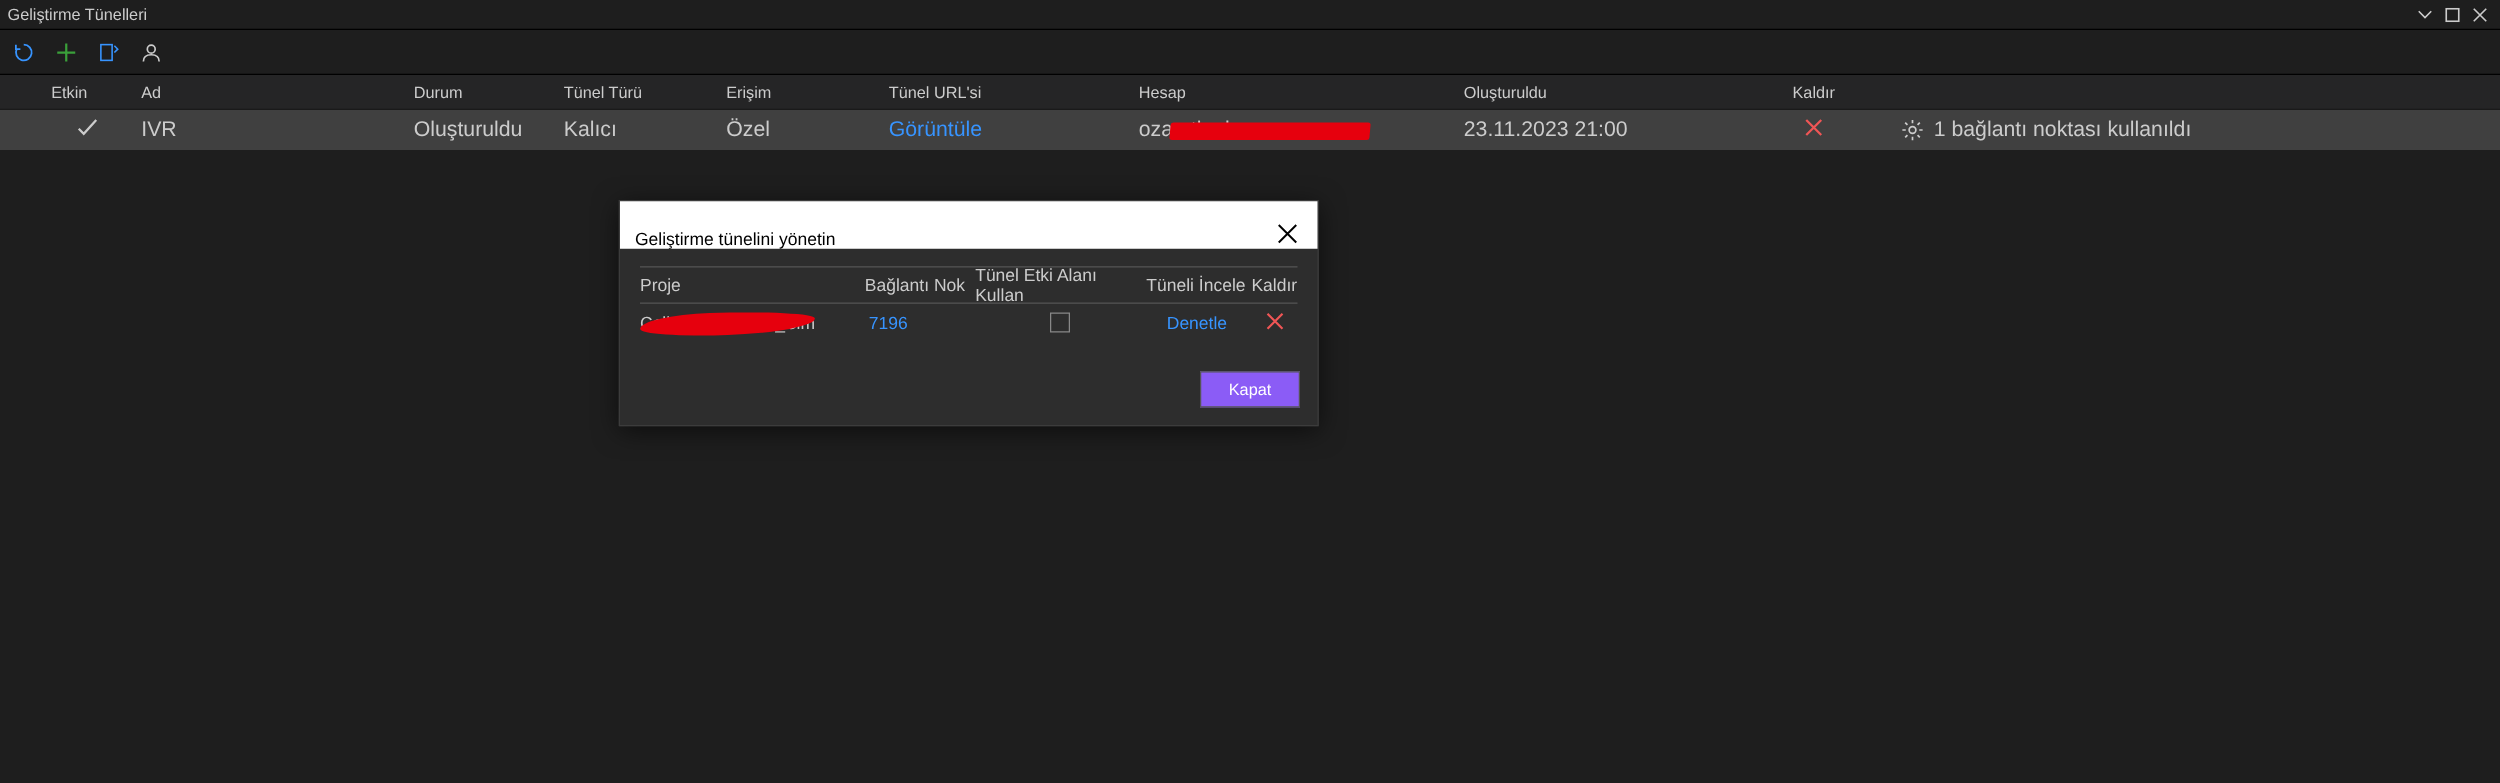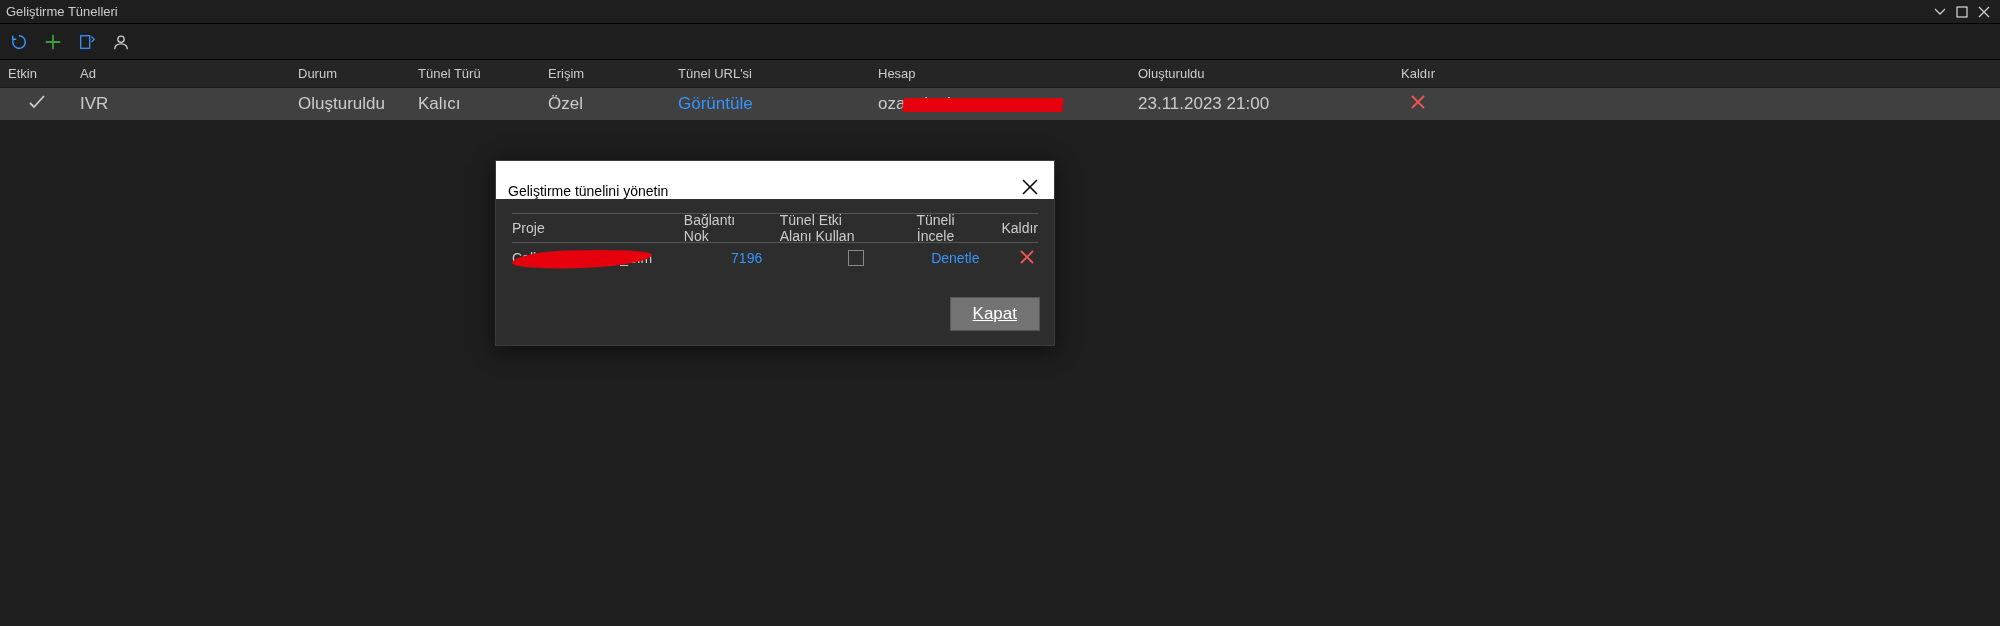--- a/index.html
+++ b/index.html
@@ -65,21 +65,21 @@
       background: #252526;
       font-size: 13px;
       color: #cccccc;
       border-bottom: 1px solid #1a1a1a;
     }
     .data-row {
       background: #404040;
       height: 32px;
       font-size: 17px;
     }
-    .col-etkin { width: 60px; }
+    .col-etkin { width: 60px; margin-left: 33px; }
     .col-ad { width: 230px; padding-left: 12px; }
     .col-durum { width: 120px; }
     .col-tur { width: 130px; }
     .col-erisim { width: 130px; }
     .col-url { width: 200px; }
     .col-hesap { width: 260px; }
     .col-olustur { width: 220px; }
     .col-kaldir { width: 120px; text-align: center; }
     .col-yonet { width: 380px; display: flex; align-items: center; gap: 12px; padding-left: 10px; }
     .check-icon { color: #cccccc; display: inline-flex; align-items:center; justify-content:center; padding-left: 20px;}
@@ -129,21 +129,20 @@
       display: inline-flex; align-items: center; justify-content: center;
       cursor: pointer;
     }
     .modal-close svg { width: 16px; height: 16px; stroke: #000; }
     .modal-body { padding: 14px 16px; color: #cccccc; font-size: 14px; }
     .modal-subtitle { margin-bottom: 10px; }
     .modal-table-header, .modal-table-row {
       display: flex;
       align-items: center;
       height: 30px;
-      gap: 36px;
     }
     .modal-table-header { border-bottom: 1px solid #555; border-top: 1px solid #555;}
     .m-col-proje { width: 155px; }
     .m-col-port { width: 100px; margin-left: 43px; }
     .m-col-domain { width: 150px; display:flex; justify-content:center; }
     .m-col-inspect { width: 100px; text-align: center; }
     .m-col-remove { width: 42px; text-align: center; }
     .modal-table-row .m-col-proje {
       position: relative;
       color: #ccc;
@@ -164,27 +163,26 @@
       border: 1px solid #888;
       background: transparent;
       cursor: pointer;
     }
     .modal-footer {
       display: flex;
       justify-content: flex-end;
       padding: 10px 14px 14px;
     }
     .kapat-btn {
-      background: #737373;
+      background: #8b5cf6;
       color: #fff;
       border: 1px solid #555;
       padding: 6px 22px;
       cursor: pointer;
-      font-size: 17px;
-      text-decoration: underline;
+      font-size: 13px;
     }
   </style>
 </head>
 <body>
 
 <div class="title-bar">
   <span class="title">Geliştirme Tünelleri</span>
   <span class="spacer"></span>
   <span class="win-btn">
     <svg viewBox="0 0 12 12">
@@ -254,20 +252,29 @@
   <div class="col-tur">Kalıcı</div>
   <div class="col-erisim">Özel</div>
   <div class="col-url link">Görüntüle</div>
   <div class="col-hesap redact">oza                          utlook</div>
   <div class="col-olustur">23.11.2023 21:00</div>
   <div class="col-kaldir">
     <span class="remove-x">
       <svg viewBox="0 0 14 14">
           <path d="M1 1l12 12M13 1L1 13" stroke="#e55" stroke-width="1.8"></path>
         </svg>
+    </span>
+  </div>
+  <div class="col-yonet">
+    <span class="gear-wrap">
+      <svg viewBox="0 0 20 20">
+        <circle cx="10" cy="10" r="3" fill="none" stroke="#ccc" stroke-width="1.5"></circle>
+        <path d="M10 1v3M10 16v3M1 10h3M16 10h3M3.5 3.5l2 2M14.5 14.5l2 2M16.5 3.5l-2 2M5.5 14.5l-2 2" stroke="#ccc" stroke-width="1.5"></path>
+      </svg>
+      <span>1 bağlantı noktası kullanıldı</span>
     </span>
   </div>
 </div>
 
 <div class="modal">
   <div class="modal-title-bar">
     <span>Geliştirme tünelini yönetin</span>
     <span class="spacer"></span>
     <span class="modal-close">
       <svg viewBox="0 0 16 16">

